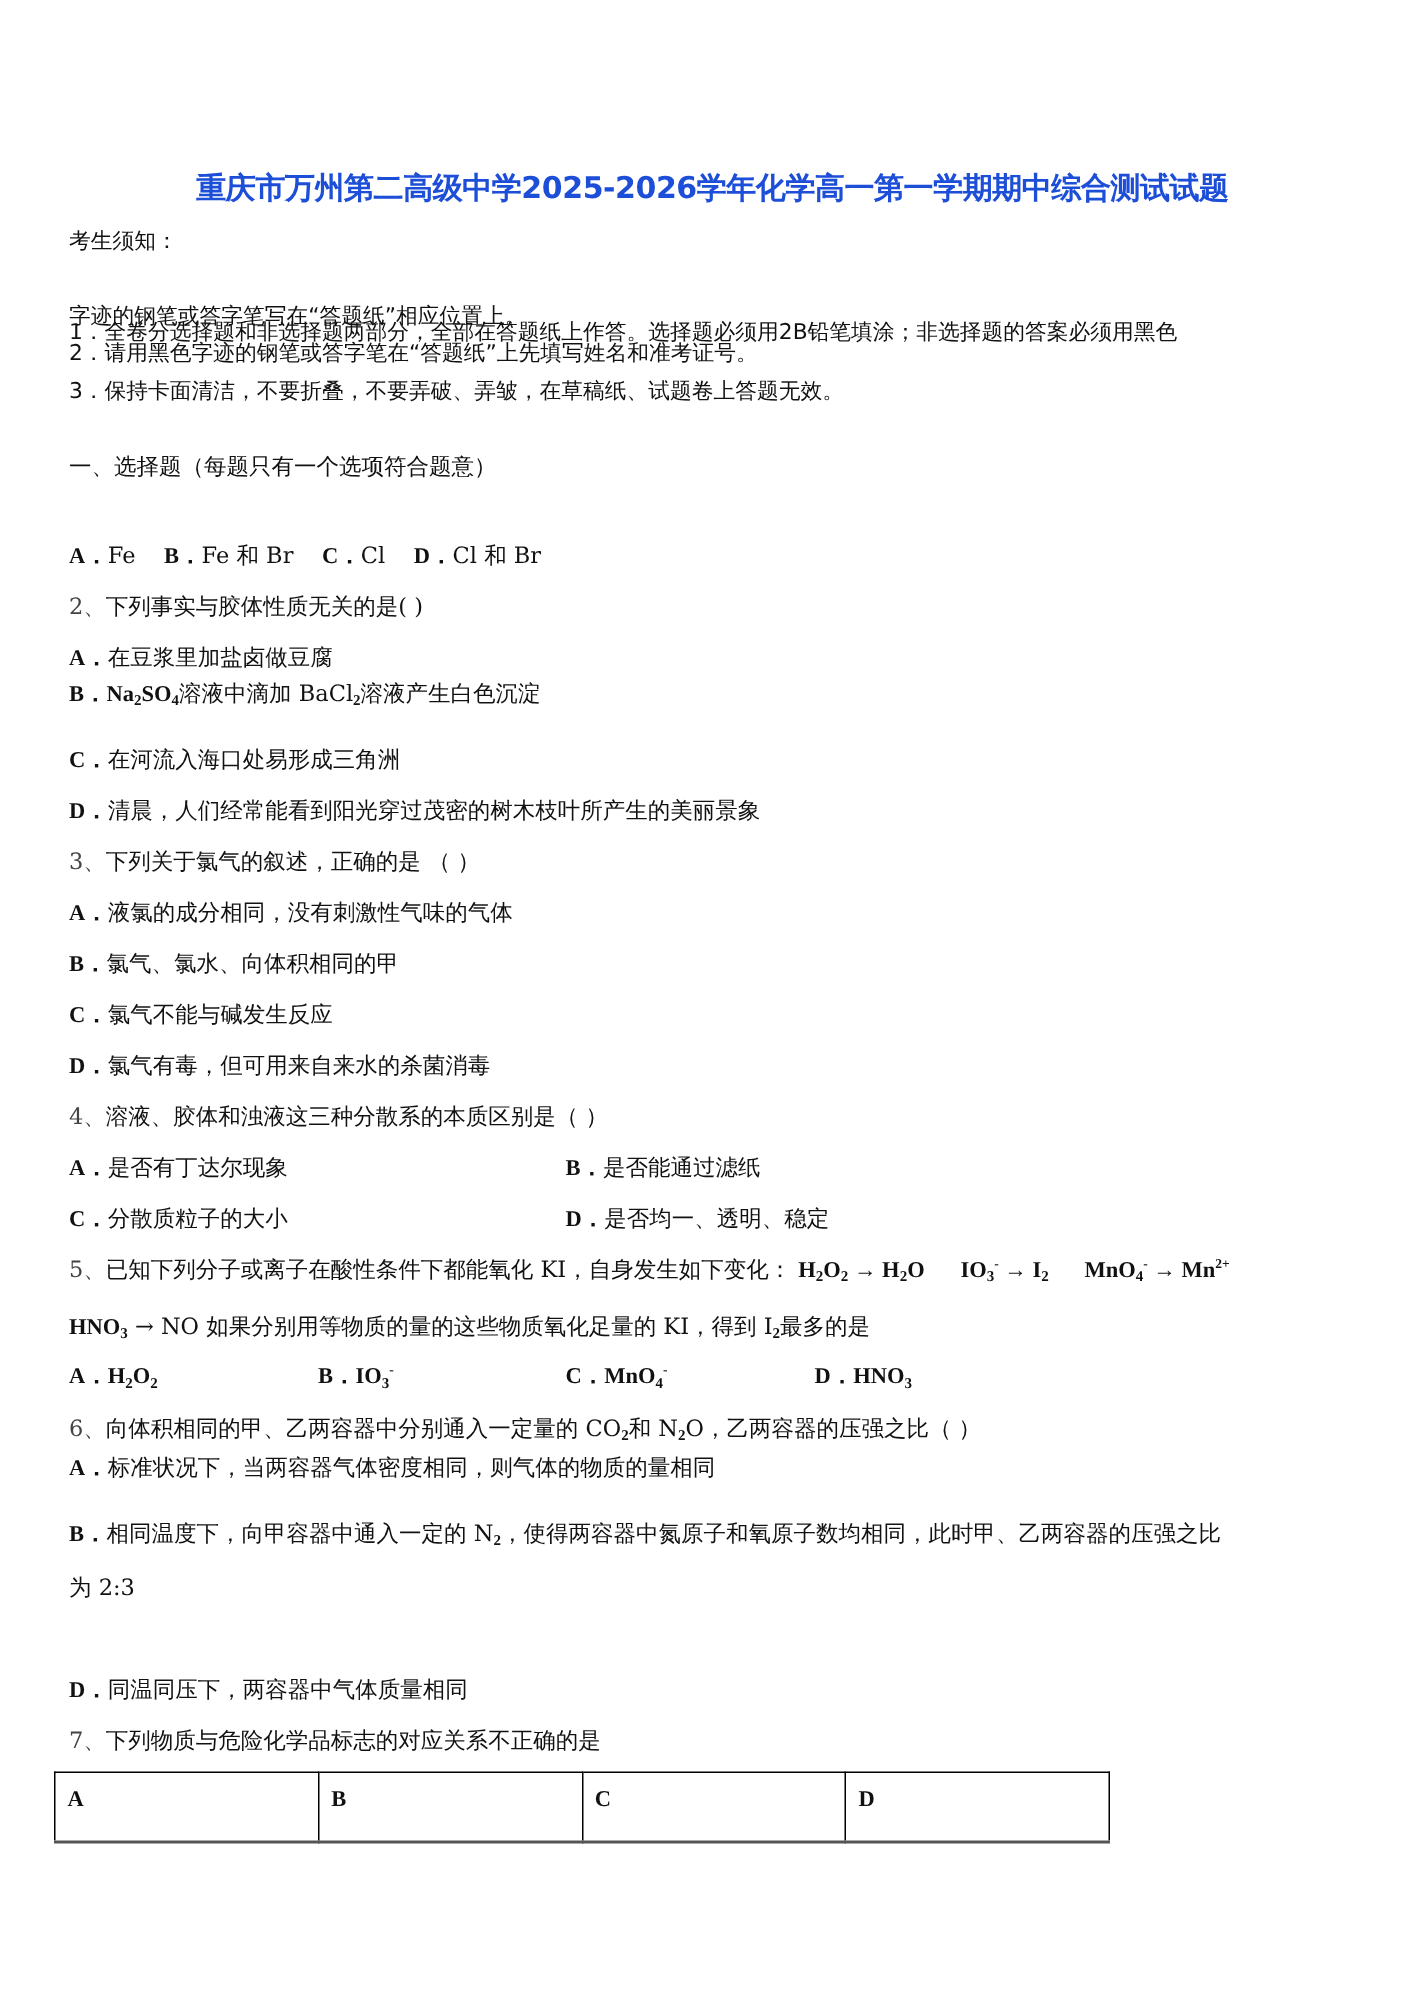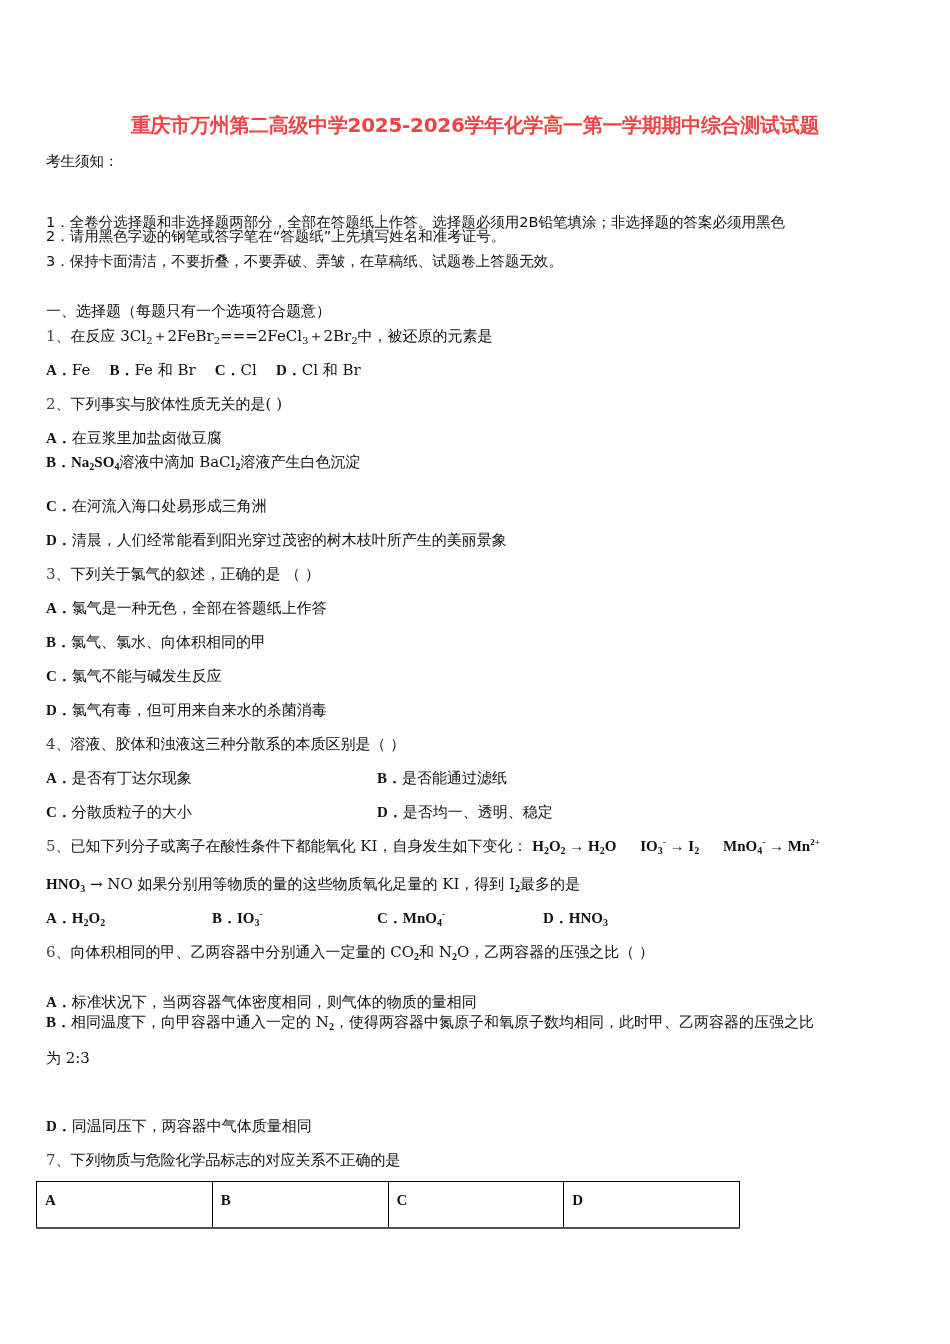--- a/index.html
+++ b/index.html
@@ -5,21 +5,21 @@
   html, body { margin: 0; padding: 0; background: #ffffff; }
   body {
     width: 950px; height: 1344px; position: relative; overflow: hidden;
     font-family: "DejaVu Serif", "Liberation Serif", serif;
     color: #111111;
   }
   .page { position: absolute; left: 0; top: 0; width: 950px; height: 1344px; }
   .title {
     position: absolute; left: 0; width: 950px; top: 112px; text-align: center;
     font-family: "DejaVu Sans", "Liberation Sans", sans-serif;
-    font-weight: bold; font-size: 20px; letter-spacing: -0.3px; color: #ef4444;
+    font-weight: bold; font-size: 20px; letter-spacing: -0.3px; color: #1d4ed8;
   }
   .line {
     position: absolute; left: 46px; white-space: nowrap;
     font-size: 15px; line-height: 20px;
   }
   .notice { font-family: "DejaVu Sans", "Liberation Sans", sans-serif; font-size: 14.5px; }
   .q { font-size: 15px; }
   .qnum { color: #444; }
   .opt-label { font-weight: bold; font-family: "Liberation Serif", serif; }
   .chem { font-family: "Liberation Serif", "DejaVu Serif", serif; font-weight: bold; }
@@ -38,47 +38,45 @@
 </style>
 </head>
 <body>
 
 <div class="page">
 
   <div class="title">重庆市万州第二高级中学2025-2026学年化学高一第一学期期中综合测试试题</div>
 
   <div class="line notice" style="top:151px;">考生须知：</div>
   <div class="line notice" style="top:176px;margin-top:36px;">1．全卷分选择题和非选择题两部分，全部在答题纸上作答。选择题必须用2B铅笔填涂；非选择题的答案必须用黑色</div>
+  <div class="line notice" style="top:201px;">字迹的钢笔或答字笔写在“答题纸”相应位置上。</div>
   <div class="line notice" style="top:226px;">2．请用黑色字迹的钢笔或答字笔在“答题纸”上先填写姓名和准考证号。</div>
   <div class="line notice" style="top:251px;">3．保持卡面清洁，不要折叠，不要弄破、弄皱，在草稿纸、试题卷上答题无效。</div>
 
   <div class="line q" style="top:301px;">一、选择题（每题只有一个选项符合题意）</div>
 
-  <div class="line q" style="top:326px;">
-    <span class="qnum">1、</span><span>在反应 3Cl</span><sub>2</sub><span>＋2FeBr</span><sub>2</sub><span>===2FeCl</span><sub>3</sub><span>＋2Br</span><sub>2</sub><span>中，被还原的元素是</span>
-  </div>
   <div class="line q" style="top:360px;">
     <span class="opt-label">A．</span><span>Fe</span>&nbsp;&nbsp;&nbsp;
     <span class="opt-label">B．</span><span>Fe 和 Br</span>&nbsp;&nbsp;&nbsp;
     <span class="opt-label">C．</span><span>Cl</span>&nbsp;&nbsp;&nbsp;
     <span class="opt-label">D．</span><span>Cl 和 Br</span>
   </div>
 
   <div class="line q" style="top:394px;">
     <span class="qnum">2、</span><span>下列事实与胶体性质无关的是(    )</span>
   </div>
   <div class="line q" style="top:428px;"><span class="opt-label">A．</span><span>在豆浆里加盐卤做豆腐</span></div>
   <div class="line q" style="top:452px;"><span class="opt-label">B．</span><span class="chem">Na</span><sub class="chem">2</sub><span class="chem">SO</span><sub class="chem">4</sub><span>溶液中滴加 BaCl</span><sub class="chem">2</sub><span>溶液产生白色沉淀</span></div>
   <div class="line q" style="top:496px;"><span class="opt-label">C．</span><span>在河流入海口处易形成三角洲</span></div>
   <div class="line q" style="top:530px;"><span class="opt-label">D．</span><span>清晨，人们经常能看到阳光穿过茂密的树木枝叶所产生的美丽景象</span></div>
 
   <div class="line q" style="top:564px;">
     <span class="qnum">3、</span><span>下列关于氯气的叙述，正确的是 （          ）</span>
   </div>
-  <div class="line q" style="top:598px;"><span class="opt-label">A．</span><span>氯气是一种无色，全部在答题纸上作答</span></div>
+  <div class="line q" style="top:598px;"><span class="opt-label">A．</span><span>液氯的成分相同，没有刺激性气味的气体</span></div>
   <div class="line q" style="top:632px;"><span class="opt-label">B．</span><span>氯气、氯水、向体积相同的甲</span></div>
   <div class="line q" style="top:666px;"><span class="opt-label">C．</span><span>氯气不能与碱发生反应</span></div>
   <div class="line q" style="top:700px;"><span class="opt-label">D．</span><span>氯气有毒，但可用来自来水的杀菌消毒</span></div>
 
   <div class="line q" style="top:734px;">
     <span class="qnum">4、</span><span>溶液、胶体和浊液这三种分散系的本质区别是（    ）</span>
   </div>
   <div class="opt-col" style="left:46px; top:768px;"><span class="opt-label">A．</span><span>是否有丁达尔现象</span></div>
   <div class="opt-col" style="left:377px; top:768px;"><span class="opt-label">B．</span><span>是否能通过滤纸</span></div>
   <div class="opt-col" style="left:46px; top:802px;"><span class="opt-label">C．</span><span>分散质粒子的大小</span></div>
@@ -94,21 +92,21 @@
     <span class="chem">HNO</span><sub class="chem">3</sub><span> → NO 如果分别用等物质的量的这些物质氧化足量的 KI，得到 I</span><sub class="chem">2</sub><span>最多的是</span>
   </div>
   <div class="opt-col chem" style="left:46px; top:908px;"><span class="opt-label">A．</span><span>H</span><sub>2</sub><span>O</span><sub>2</sub></div>
   <div class="opt-col chem" style="left:212px; top:908px;"><span class="opt-label">B．</span><span>IO</span><sub>3</sub><sup>-</sup></div>
   <div class="opt-col chem" style="left:377px; top:908px;"><span class="opt-label">C．</span><span>MnO</span><sub>4</sub><sup>-</sup></div>
   <div class="opt-col chem" style="left:543px; top:908px;"><span class="opt-label">D．</span><span>HNO</span><sub>3</sub></div>
 
   <div class="line q" style="top:942px;">
     <span class="qnum">6、</span><span>向体积相同的甲、乙两容器中分别通入一定量的 CO</span><sub class="chem">2</sub><span>和 N</span><sub class="chem">2</sub><span>O，乙两容器的压强之比（    ）</span>
   </div>
-  <div class="line q" style="top:992px;"><span class="opt-label">A．</span><span>标准状况下，当两容器气体密度相同，则气体的物质的量相同</span></div>
+  <div class="line q" style="top:968px;"><span class="opt-label">A．</span><span>标准状况下，当两容器气体密度相同，则气体的物质的量相同</span></div>
   <div class="line q" style="top:1012px;"><span class="opt-label">B．</span><span>相同温度下，向甲容器中通入一定的 N</span><sub class="chem">2</sub><span>，使得两容器中氮原子和氧原子数均相同，此时甲、乙两容器的压强之比</span></div>
   <div class="line q" style="top:1048px;">为 2:3</div>
   <div class="line q" style="top:1116px;"><span class="opt-label">D．</span><span>同温同压下，两容器中气体质量相同</span></div>
 
   <div class="line q" style="top:1150px;">
     <span class="qnum">7、</span><span>下列物质与危险化学品标志的对应关系不正确的是</span>
   </div>
   <table class="hazard">
     <tbody>
         <tr>

